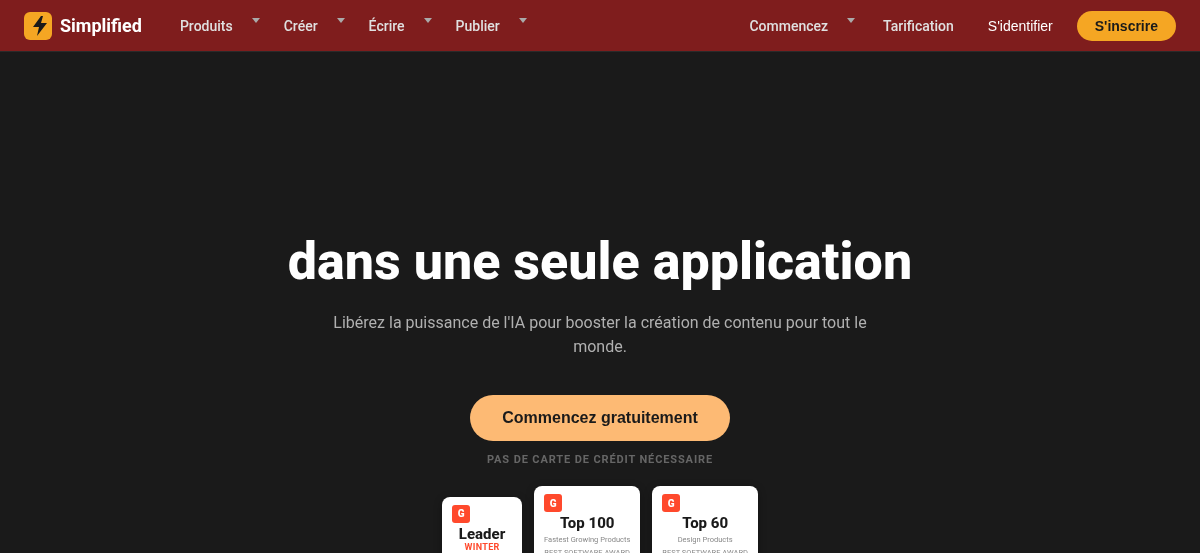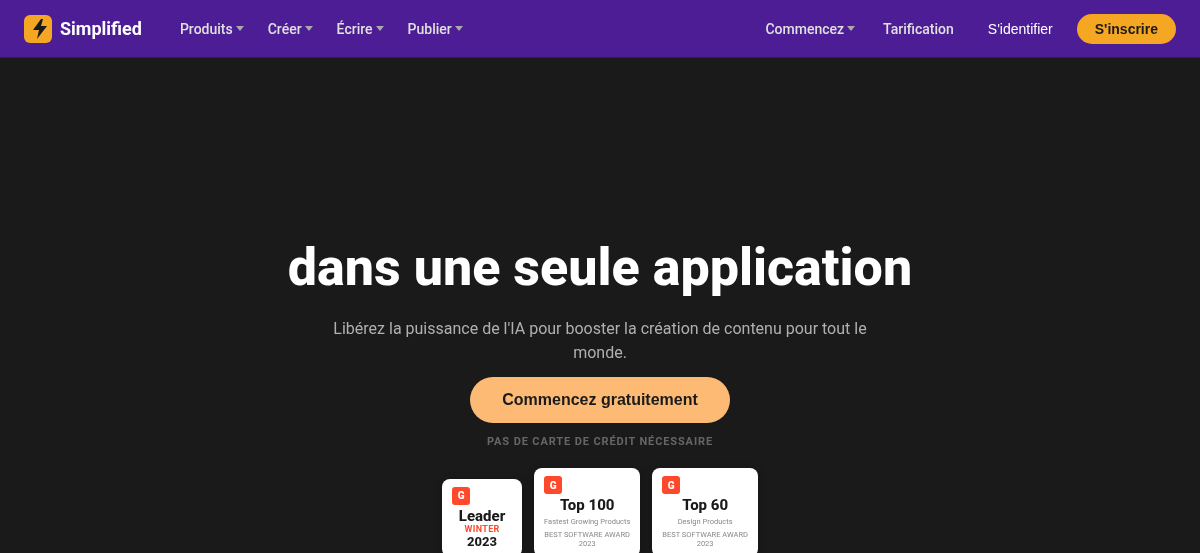--- a/index.html
+++ b/index.html
@@ -11,22 +11,22 @@
       min-height: 553px;
       overflow-x: hidden;
     }
 
     
     nav {
       display: flex;
       align-items: center;
       justify-content: space-between;
       padding: 0 24px;
-      height: 58px;
-      background: #4c1d95;
+      height: 52px;
+      background: #7f1d1d;
       border-bottom: 1px solid #2a2a2a;
       position: relative;
       z-index: 10;
     }
     .nav-left {
       display: flex;
       align-items: center;
       gap: 28px;
     }
     .logo {
@@ -44,22 +44,21 @@
       font-weight: 700;
       color: #fff;
     }
     .nav-menu {
       display: flex;
       align-items: center;
       gap: 4px;
     }
     .nav-item {
       display: flex;
-      align-items: center;
-      gap: 0;
+      gap: 16px;
       padding: 6px 10px;
       font-size: 14px;
       font-weight: 500;
       color: #e0e0e0;
       cursor: pointer;
       border-radius: 6px;
       white-space: nowrap;
     }
     .nav-right {
       display: flex;
@@ -106,21 +105,21 @@
     .hero-title-white {
       color: #ffffff;
     }
     .hero-title-yellow {
       color: #f5c842;
     }
     .hero-subtitle {
       font-size: 16px;
       color: #b0b0b0;
       max-width: 560px;
-      margin-bottom: 12px;
+      margin-bottom: 36px;
       line-height: 1.5;
     }
     .btn-cta {
       padding: 14px 32px;
       font-size: 16px;
       font-weight: 700;
       color: #1a1a1a;
       background: #fdba74;
       border: none;
       cursor: pointer;

